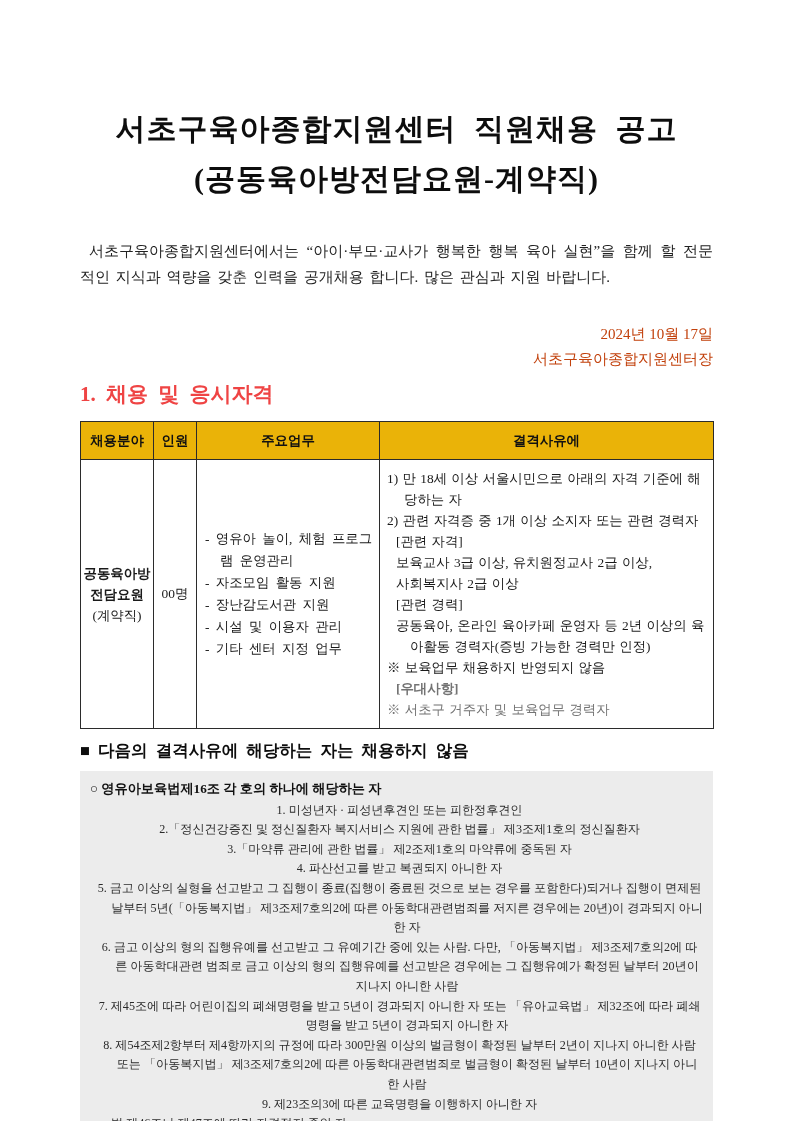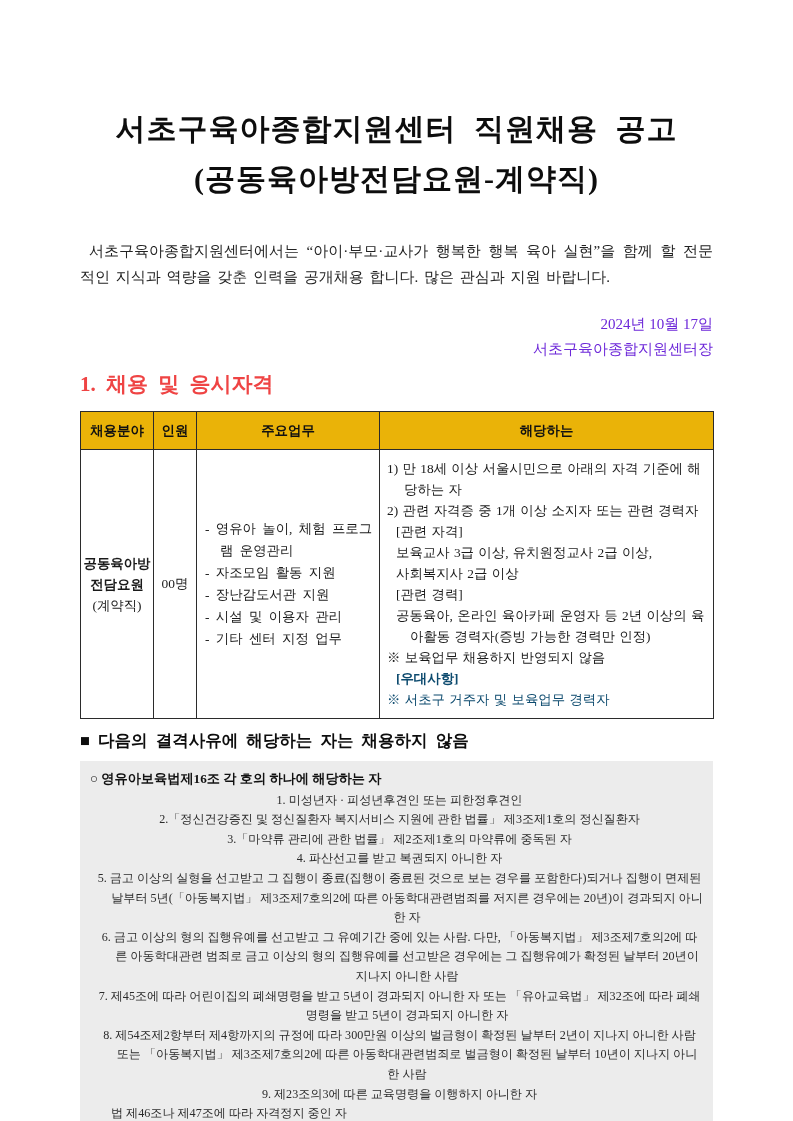--- a/index.html
+++ b/index.html
@@ -28,25 +28,25 @@
     margin-top: 34px;
     font-size: 15px;
     line-height: 26px;
     text-align: justify;
     text-indent: 9px;
     word-spacing: 2px;
     color: #222;
   }
 
   .date-block {
-    margin-top: 22px;
+    margin-top: 32px;
     text-align: right;
     font-size: 15px;
     line-height: 25px;
-    color: #6d28d9;
+    color: #c2410c;
   }
 
   .sec1-heading {
     margin-top: 8px;
     font-size: 21px;
     font-weight: bold;
     word-spacing: 5px;
     color: #ef4444;
   }
 
@@ -75,21 +75,21 @@
   td.cell-duties > div {
     line-height: 22px;
     padding-left: 15px; text-indent: -15px;
     word-spacing: 3px;
   }
   td.cell-qual { padding: 8px 6px 8px 7px; }
   td.cell-qual > div { line-height: 21px; word-spacing: 1px; }
   .hang { padding-left: 17px; text-indent: -17px; }
   .ind  { padding-left: 9px; }
   .ind.hang { padding-left: 23px; text-indent: -14px; }
-  .blue { color: #0c4a6e; }
+  .blue { color: #737373; }
   .bold { font-weight: bold; }
 
   .excl-heading {
     margin-top: 11px;
     font-size: 16.5px;
     font-weight: bold;
     word-spacing: 4px;
     color: #0d0d0d;
   }
 
@@ -135,21 +135,21 @@
       <col style="width:73px">
         <col style="width:43px">
         <col style="width:183px">
         <col style="width:334px">
     </colgroup>
     <thead>
       <tr>
         <th>채용분야</th>
         <th>인원</th>
         <th>주요업무</th>
-        <th>해당하는</th>
+        <th>결격사유에</th>
       </tr>
     </thead>
     <tbody>
       <tr>
         <td class="cell-field">
           <div class="b">공동육아방</div>
           <div class="b">전담요원</div>
           <div>(계약직)</div>
         </td>
         <td class="cell-count">00명</td>

